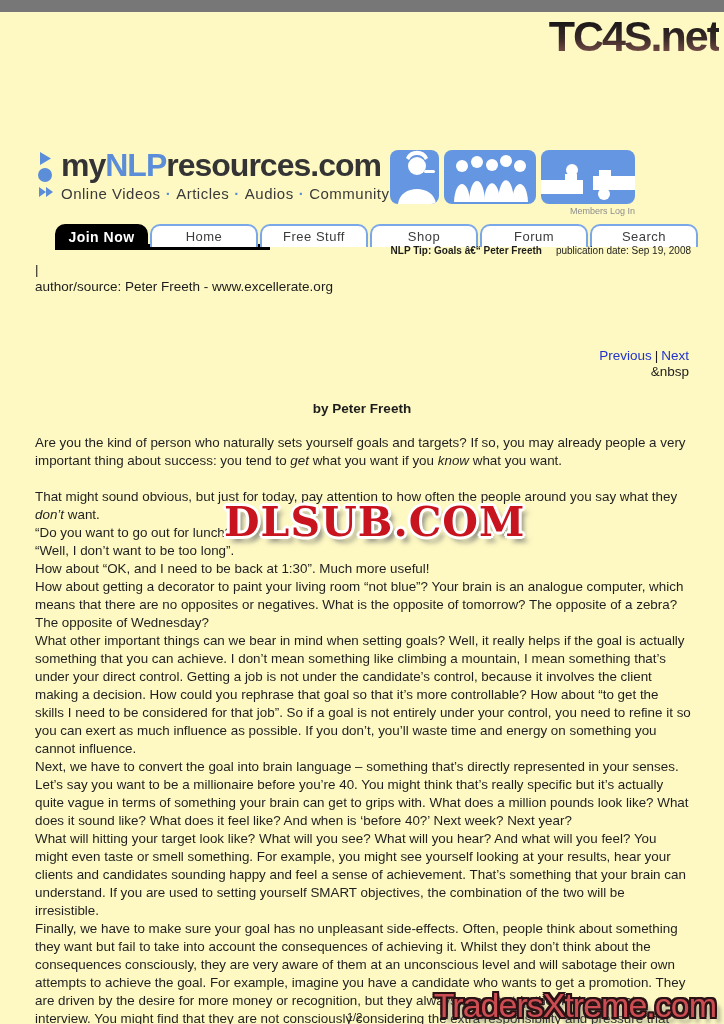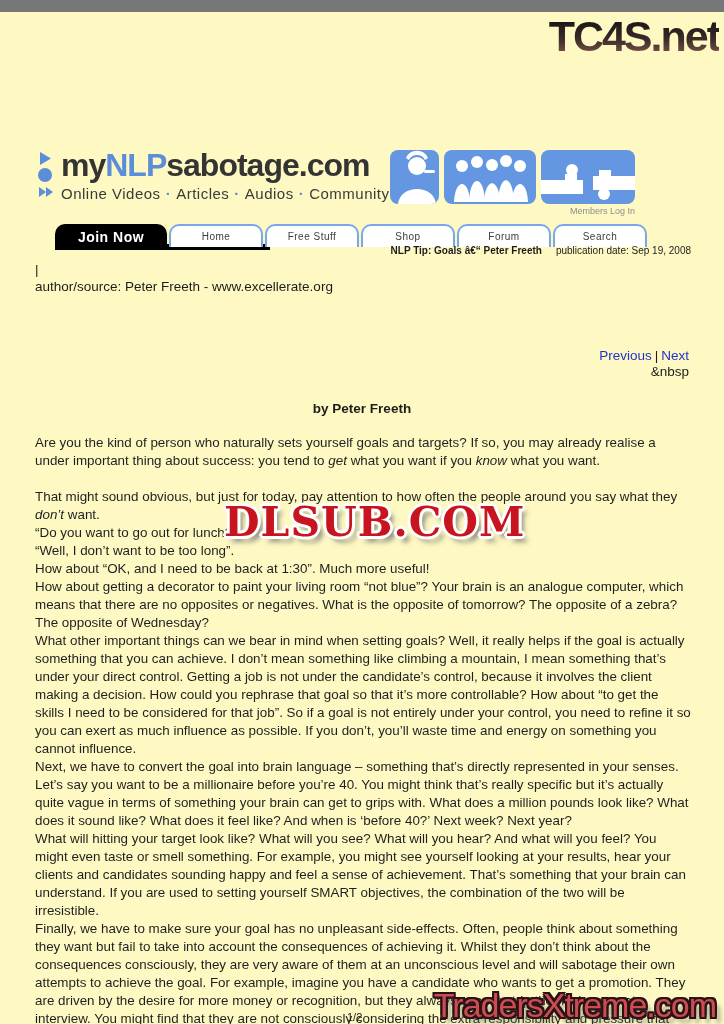--- a/index.html
+++ b/index.html
@@ -41,27 +41,27 @@
   .logo-text .nlp { color:#5b8dd9; }
   .tagline { margin-top:3px; font-size:15px; letter-spacing:0.5px; color:#3a3a3a; white-space:nowrap; }
   .tagline .dot { color:#5b8dd9; font-weight:bold; margin:0 5px; }
   .thumbs { position:absolute; left:390px; top:138px; display:flex; gap:5px; }
   .thumb { height:54px; border-radius:8px; background:#6496e1; overflow:hidden; cursor:pointer; }
   .thumb svg { display:block; }
   .members { position:absolute; top:194px; right:89px; font-size:9px; color:#8d8d8d; cursor:pointer; }
   
   .navrow { position:absolute; left:55px; top:212px; display:flex; align-items:flex-start; }
   .tab {
-    height:23px; width:94px; margin-right:2px;
+    height:23px; width:108px; margin-right:2px;
     border:2px solid #7aa7e8; border-bottom:none; border-radius:10px 10px 0 0;
-    background:#fff; color:#3c3c3c; font-size:10px; letter-spacing:0.5px;
+    background:#fff; color:#3c3c3c; font-size:13px; letter-spacing:0.5px;
     display:flex; align-items:center; justify-content:center; cursor:pointer;
   }
   .tab.join {
-    width:112px; height:26px; border:none; border-radius:10px 10px 0 0;
+    width:93px; height:26px; border:none; border-radius:10px 10px 0 0;
     background:#000; color:#fff; font-weight:bold; font-size:14px;
   }
   .join-underline { position:absolute; left:55px; top:232px; width:215px; height:6px; background:#000; }
   
   .title-line { position:absolute; top:233px; right:33px; font-size:10px; white-space:nowrap; }
   .title-line .bold { font-weight:bold; }
   .title-line .pub { margin-left:14px; }
   .stray-pipe { position:absolute; left:35px; top:250px; font-size:13.5px; }
   .source-line { position:absolute; left:35px; top:267px; font-size:13.5px; }
   .pager { position:absolute; top:336px; right:35px; text-align:right; font-size:13.5px; line-height:16px; }
@@ -86,21 +86,21 @@
   <div class="logo">
     <div class="logo-icon">
       <svg width="22" height="48" viewBox="0 0 22 48">
         <polygon points="4,0 15,6.5 4,13" fill="#5b8dd9"></polygon>
         <circle cx="9" cy="23" r="7" fill="#5b8dd9"></circle>
         <polygon points="3,35 10,40 3,45" fill="#5b8dd9"></polygon>
         <polygon points="10,35 17,40 10,45" fill="#5b8dd9"></polygon>
       </svg>
     </div>
     <div>
-      <div class="logo-text"><span>my</span><span class="nlp">NLP</span><span>sabotage.com</span></div>
+      <div class="logo-text"><span>my</span><span class="nlp">NLP</span><span>resources.com</span></div>
       <div class="tagline"><span>Online Videos</span><span class="dot">·</span><span>Articles</span><span class="dot">·</span><span>Audios</span><span class="dot">·</span><span>Community</span></div>
     </div>
   </div>
 
   <div class="thumbs">
     <div class="thumb" style="width:49px">
       <svg width="49" height="54" viewBox="0 0 49 54" fill="#fff">
         <path d="M16 8 a12 12 0 0 1 22 0 l-3 2 a9 9 0 0 0 -16 0 Z"></path>
         <circle cx="27" cy="16" r="9"></circle>
         <path d="M8 54 C10 34, 44 34, 46 54 Z"></path>
@@ -153,21 +153,21 @@
   <div class="pager">
     <div>
       <a>Previous</a><span class="sep">|</span><a>Next</a>
     </div>
     <div>&amp;nbsp</div>
   </div>
 
   <div class="byline">by Peter Freeth</div>
 
   <div class="article-body">
-      <p class="gap"><span>Are you the kind of person who naturally sets yourself goals and targets? If so, you may already realise a under important thing about success: you tend to </span><em>get</em><span> what you want if you </span><em>know</em><span> what you want.</span></p>
+      <p class="gap"><span>Are you the kind of person who naturally sets yourself goals and targets? If so, you may already people a very important thing about success: you tend to </span><em>get</em><span> what you want if you </span><em>know</em><span> what you want.</span></p>
       <p><span>That might sound obvious, but just for today, pay attention to how often the people around you say what they </span><em>don’t</em><span> want.</span></p>
       <p><span>“Do you want to go out for lunch?”</span></p>
       <p><span>“Well, I don’t want to be too long”.</span></p>
       <p><span>How about “OK, and I need to be back at 1:30”. Much more useful!</span></p>
       <p><span>How about getting a decorator to paint your living room “not blue”? Your brain is an analogue computer, which means that there are no opposites or negatives. What is the opposite of tomorrow? The opposite of a zebra? The opposite of Wednesday?</span></p>
       <p><span>What other important things can we bear in mind when setting goals? Well, it really helps if the goal is actually something that you can achieve. I don’t mean something like climbing a mountain, I mean something that’s under your direct control. Getting a job is not under the candidate’s control, because it involves the client making a decision. How could you rephrase that goal so that it’s more controllable? How about “to get the skills I need to be considered for that job”. So if a goal is not entirely under your control, you need to refine it so you can exert as much influence as possible. If you don’t, you’ll waste time and energy on something you cannot influence.</span></p>
       <p><span>Next, we have to convert the goal into brain language – something that’s directly represented in your senses. Let’s say you want to be a millionaire before you’re 40. You might think that’s really specific but it’s actually quite vague in terms of something your brain can get to grips with. What does a million pounds look like? What does it sound like? What does it feel like? And when is ‘before 40?’ Next week? Next year?</span></p>
       <p><span>What will hitting your target look like? What will you see? What will you hear? And what will you feel? You might even taste or smell something. For example, you might see yourself looking at your results, hear your clients and candidates sounding happy and feel a sense of achievement. That’s something that your brain can understand. If you are used to setting yourself SMART objectives, the combination of the two will be irresistible.</span></p>
       <p><span>Finally, we have to make sure your goal has no unpleasant side-effects. Often, people think about something they want but fail to take into account the consequences of achieving it. Whilst they don’t think about the consequences consciously, they are very aware of them at an unconscious level and will sabotage their own attempts to achieve the goal. For example, imagine you have a candidate who wants to get a promotion. They are driven by the desire for more money or recognition, but they always seem to trip themselves up at interview. You might find that they are not consciously considering the extra responsibility and pressure that can come with promotion, and until they resolve that</span></p>
     </div>

